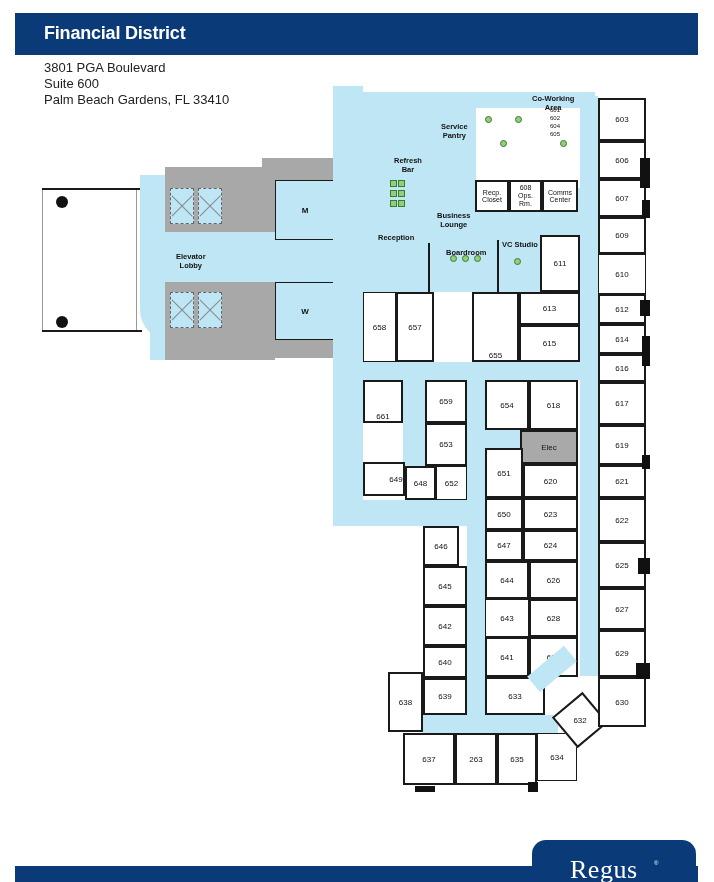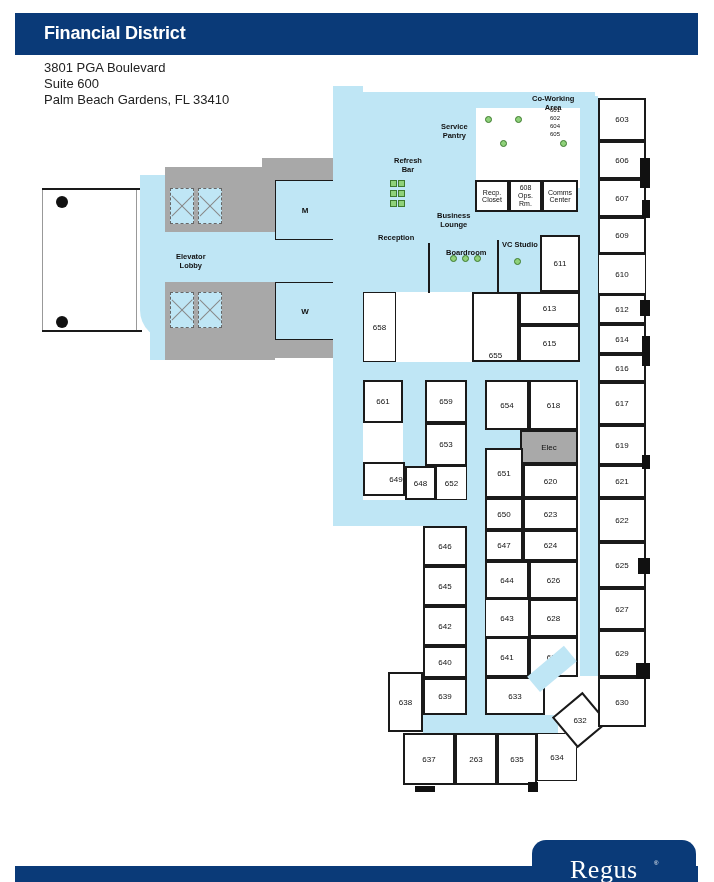--- a/index.html
+++ b/index.html
@@ -167,31 +167,34 @@
   <div class="chair round" style="left:380px;top:300px;"></div>
   <div class="chair round" style="left:380px;top:320px;"></div>
 
   <div class="corr" style="left:580px;top:96px;width:18px;height:580px;"></div>
 
   <div class="corr" style="left:363px;top:362px;width:235px;height:18px;"></div>
 
   <div class="room lite" style="left:363px;top:292px;width:33px;height:70px;">
       <span>658</span>
     </div>
+  <div class="room" style="left:396px;top:292px;width:38px;height:70px;">
+      <span>657</span>
+    </div>
   <div class="room" style="left:472px;top:292px;width:47px;height:70px;align-items:flex-end;">
       <span>655</span>
     </div>
   <div class="room" style="left:519px;top:292px;width:61px;height:33px;">
       <span>613</span>
     </div>
   <div class="room" style="left:519px;top:325px;width:61px;height:37px;">
       <span>615</span>
     </div>
 
-  <div class="room" style="left:363px;top:380px;width:40px;height:43px;">
+  <div class="room" style="left:363px;top:380px;width:40px;height:43px;align-items:flex-end;">
       <span>661</span>
     </div>
   <div class="corr" style="left:403px;top:380px;width:22px;height:86px;"></div>
   <div class="room" style="left:425px;top:380px;width:42px;height:43px;">
       <span>659</span>
     </div>
   <div class="room" style="left:425px;top:423px;width:42px;height:43px;">
       <span>653</span>
     </div>
   <div class="room" style="left:363px;top:462px;width:42px;height:34px;padding-left:24px;">
@@ -249,21 +252,21 @@
   <div class="room" style="left:485px;top:637px;width:44px;height:40px;">
       <span>641</span>
     </div>
   <div class="room" style="left:529px;top:637px;width:49px;height:40px;">
       <span>631</span>
     </div>
   <div class="room" style="left:485px;top:677px;width:60px;height:38px;">
       <span>633</span>
     </div>
 
-  <div class="room" style="left:423px;top:526px;width:44px;height:40px;justify-content:center;">
+  <div class="room" style="left:423px;top:526px;width:36px;height:40px;justify-content:center;">
       <span>646</span>
     </div>
   <div class="room" style="left:423px;top:566px;width:44px;height:40px;">
       <span>645</span>
     </div>
   <div class="room" style="left:423px;top:606px;width:44px;height:40px;">
       <span>642</span>
     </div>
   <div class="room" style="left:423px;top:646px;width:44px;height:32px;">
       <span>640</span>

